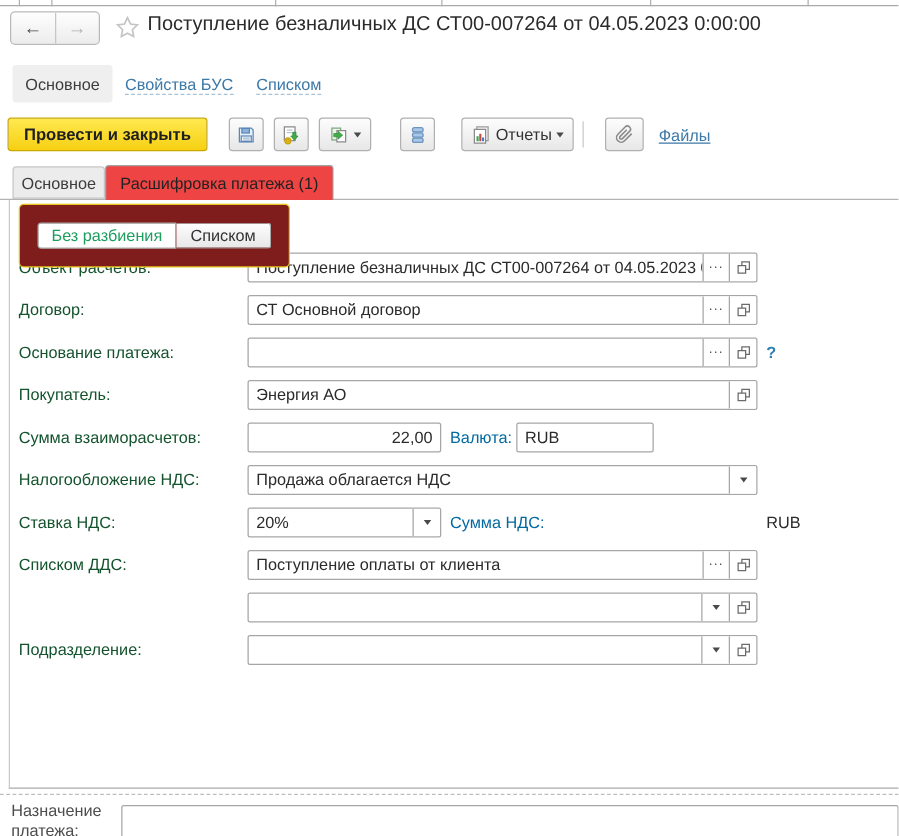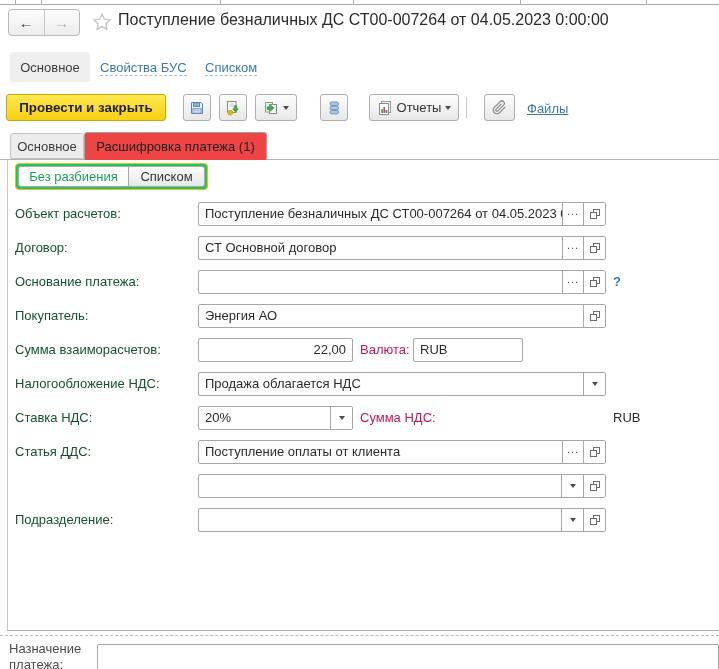--- a/index.html
+++ b/index.html
@@ -56,21 +56,21 @@
   .tab.active { left:84px; top:132px; width:183px; height:28px; background:#ef4444;
                 border:1px solid #a3a3a3; border-bottom:none; border-top-left-radius:3px; border-top-right-radius:3px;
                 color:#222; z-index:2; }
 
   
   .content-frame { position:absolute; left:7px; top:160px; width:712px; height:471px;
                    border-left:1px solid #c9c9c9; border-bottom:1px solid #ababab; }
 
   
   .seg-wrap { position:absolute; left:15px; top:163px; border:1px solid #e3c41b; border-radius:4px;
-              padding:2px; display:flex; background:#22c55e; z-index:3; }
+              padding:14px; display:flex; background:#7f1d1d; z-index:3; }
   .seg-btn { height:21px; display:flex; align-items:center; justify-content:center; cursor:pointer; }
   .seg-btn.on { width:111px; background:#fff; border:1px solid #a9a9a9; border-radius:3px 0 0 3px; color:#1d9e5f; }
   .seg-btn.off { width:76px; background:linear-gradient(#fdfdfd,#e7e7e7); border:1px solid #a9a9a9;
                  border-left:none; border-radius:0 3px 3px 0; color:#333; }
 
   
   .row { position:absolute; left:0; width:719px; height:24px; }
   .row label { position:absolute; left:15px; top:0; line-height:24px; color:#14532d; white-space:nowrap; }
   .ctl { position:absolute; top:0; height:24px; border:1px solid #a6a6a6; border-radius:2px; background:#fff;
          display:flex; overflow:hidden; }
@@ -79,21 +79,21 @@
   .sec { border-left:1px solid #a6a6a6; display:flex; align-items:center; justify-content:center;
          color:#555; cursor:pointer; background:#fff; }
   .sec.dots { width:21px; font-size:11px; letter-spacing:1px; padding-bottom:6px; }
   .sec.open { width:22px; }
   .sec.caret { width:22px; }
   .sec.calc { width:22px; }
   .ctl-a { left:198px; width:408px; }
   .ctl-amount { left:198px; width:155px; }
   .ctl-cur { left:413px; width:110px; }
   .ctl-vatsum { left:433px; width:171px; }
-  .sublabel { position:absolute; left:360px; top:0; line-height:24px; color:#be185d; white-space:nowrap; }
+  .sublabel { position:absolute; left:360px; top:0; line-height:24px; color:#0369a1; white-space:nowrap; }
   .after-text { position:absolute; left:613px; top:0; line-height:24px; color:#2b2b2b; }
   .help-q { position:absolute; left:613px; top:0; line-height:24px; color:#2e7eb3; font-weight:bold; cursor:pointer; }
 
   .r1{top:202px} .r2{top:236px} .r3{top:270px} .r4{top:304px} .r5{top:338px}
   .r6{top:372px} .r7{top:406px} .r8{top:440px} .r9{top:474px} .r10{top:508px}
 
   
   .splitter { position:absolute; left:0; top:635px; width:719px; border-top:1px dashed #bdbdbd; cursor:row-resize; }
   .foot-label { position:absolute; left:9px; top:641px; width:88px; color:#4d4d4d; line-height:16px; }
   .foot-box { position:absolute; left:97px; top:644px; width:622px; height:40px;
@@ -305,21 +305,21 @@
       <div class="val">20%</div>
       <div class="sec caret">
         <span class="caret-tri"></span>
       </div>
     </div>
     <span class="sublabel">Сумма НДС:</span>
     <span class="after-text">RUB</span>
   </div>
 
   <div class="row r8">
-    <label>Статья ДДС:</label>
+    <label>Списком ДДС:</label>
     <div class="ctl ctl-a">
       <div class="val">Поступление оплаты от клиента</div>
       <div class="sec dots">...</div>
       <div class="sec open">
         <span>
             <svg width="12" height="12" viewBox="0 0 12 12">
               <rect x="4.5" y="1.5" width="6" height="6" fill="#fff" stroke="#6b6b6b"></rect>
               <rect x="1.5" y="4.5" width="6" height="6" fill="#fff" stroke="#6b6b6b"></rect>
             </svg>
           </span>

